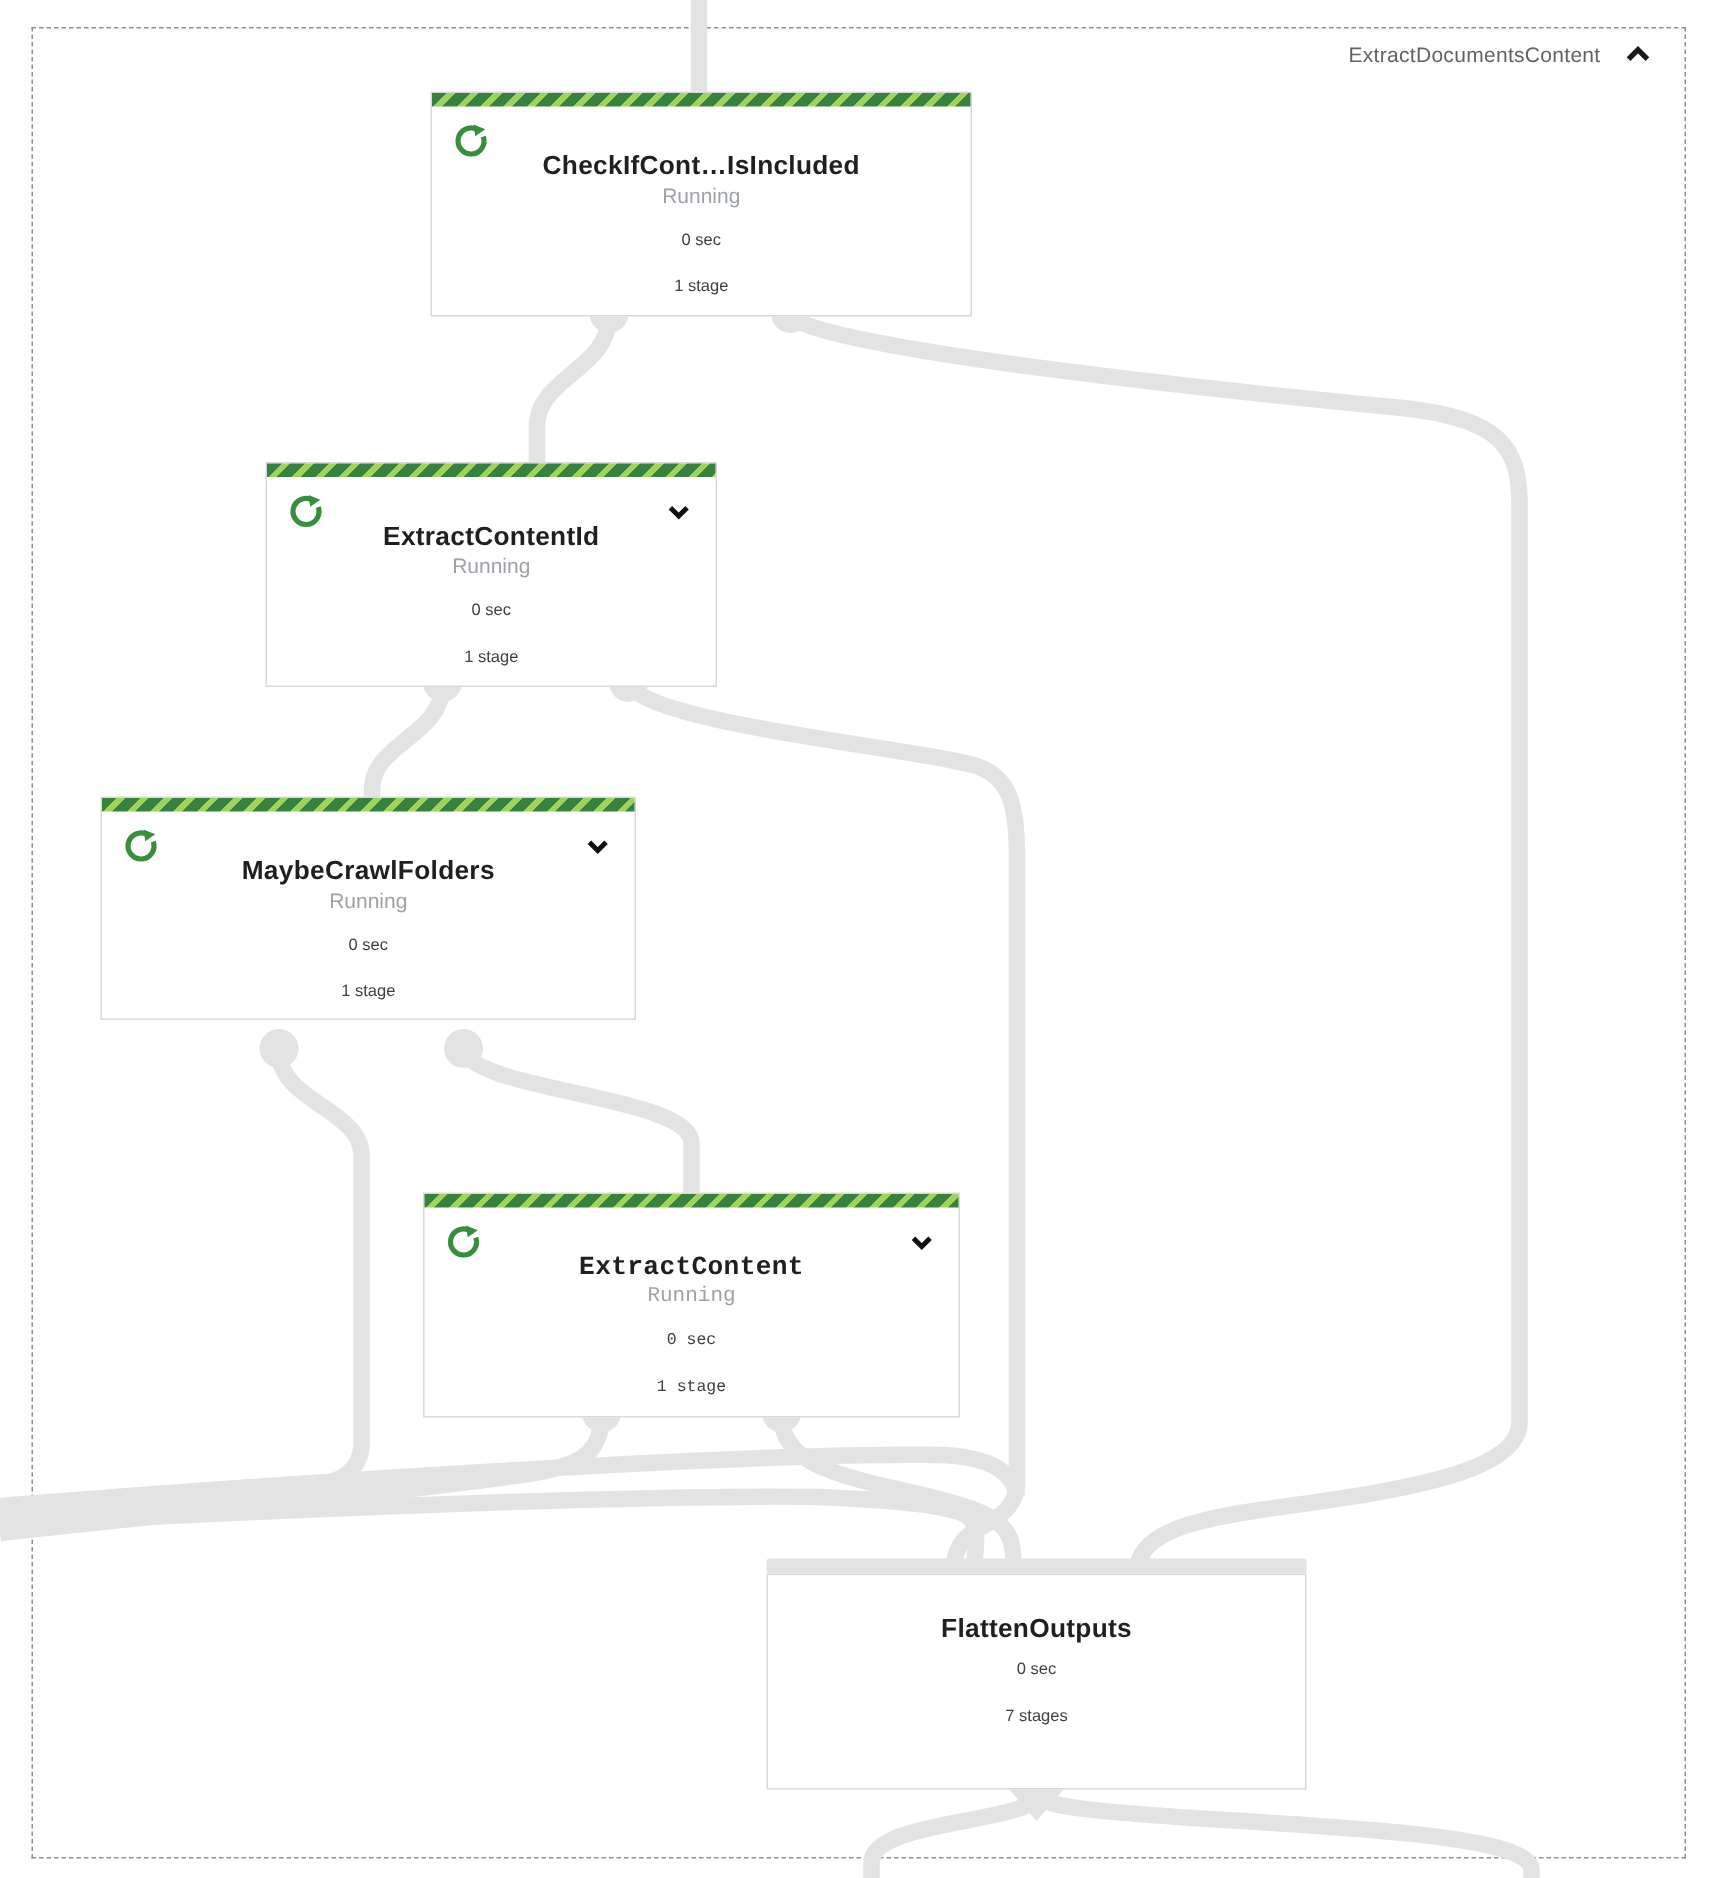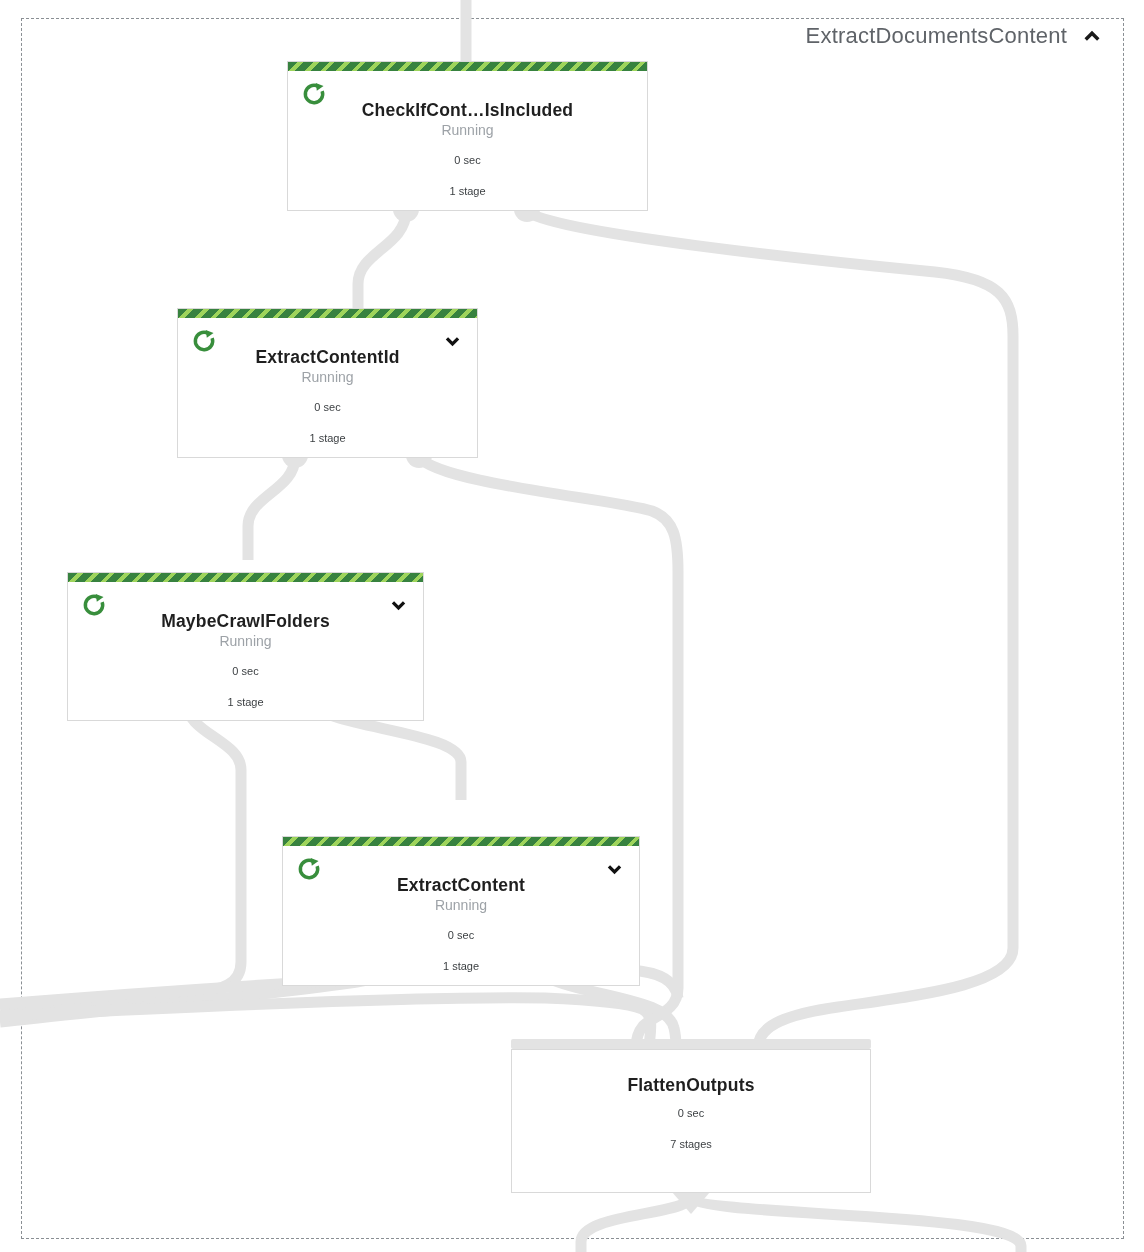--- a/index.html
+++ b/index.html
@@ -14,21 +14,21 @@
     z-index:1;
   }
   .edges{position:absolute;left:0;top:0;z-index:2;}
   .edge{fill:none;stroke:var(--edge-gray,#e3e3e3);stroke-width:11;}
   .edge-fill{fill:var(--edge-gray,#e3e3e3);stroke:none;}
   .group-header{
     position:absolute;top:21px;right:39px;height:30px;
     display:flex;align-items:center;gap:12px;z-index:4;
   }
   .group-header .glabel{
-    font-size:22px;color:var(--header-gray,#5f6368);letter-spacing:.2px;
+    font-size:14px;color:var(--header-gray,#5f6368);letter-spacing:.2px;
   }
   .group-header .collapse-btn{cursor:pointer;display:flex;align-items:center;}
   .node{
     position:absolute;background:#fff;
     border:1px solid var(--node-border,#d9d9d9);
     box-sizing:border-box;z-index:3;text-align:center;cursor:pointer;
   }
   .stripe{
     height:9px;width:100%;
     background:repeating-linear-gradient(135deg,
@@ -130,40 +130,40 @@
       <svg width="23" height="23" viewBox="0 0 24 24">
         <path d="M6.2 8.8 L12 14.6 L17.8 8.8" fill="none" stroke="#111" stroke-width="3.4"></path>
       </svg>
     </span>
   </div>
   <div class="node-status">Running</div>
   <div class="node-duration">0 sec</div>
   <div class="node-stages">1 stage</div>
 </div>
 
-<div class="node" style="left:67px;top:572px;width:357px;height:149px;">
+<div class="node" style="left:67px;top:531px;width:357px;height:149px;">
   <div class="stripe"></div>
   <div class="title-row">
     <svg class="spinner" width="26" height="26" viewBox="0 0 24 24">
       <path d="M15.76 4.94 A8 8 0 1 0 19.52 9.26" fill="none" stroke="var(--spinner-green,#388e3c)" stroke-width="3.2"></path>
       <path d="M13.6 1.9 L20.8 4.7 L14.6 9.0 Z" fill="var(--spinner-green,#388e3c)"></path>
     </svg>
     <span class="node-title">MaybeCrawlFolders</span>
     <span class="expander">
       <svg width="23" height="23" viewBox="0 0 24 24">
         <path d="M6.2 8.8 L12 14.6 L17.8 8.8" fill="none" stroke="#111" stroke-width="3.4"></path>
       </svg>
     </span>
   </div>
   <div class="node-status">Running</div>
   <div class="node-duration">0 sec</div>
   <div class="node-stages">1 stage</div>
 </div>
 
-<div class="node" style="left:282px;top:836px;width:358px;height:150px;">
+<div class="node" style="left:282px;top:795px;width:358px;height:150px;font-family:Liberation Mono, monospace;">
   <div class="stripe"></div>
   <div class="title-row">
     <svg class="spinner" width="26" height="26" viewBox="0 0 24 24">
       <path d="M15.76 4.94 A8 8 0 1 0 19.52 9.26" fill="none" stroke="var(--spinner-green,#388e3c)" stroke-width="3.2"></path>
       <path d="M13.6 1.9 L20.8 4.7 L14.6 9.0 Z" fill="var(--spinner-green,#388e3c)"></path>
     </svg>
     <span class="node-title">ExtractContent</span>
     <span class="expander">
       <svg width="23" height="23" viewBox="0 0 24 24">
         <path d="M6.2 8.8 L12 14.6 L17.8 8.8" fill="none" stroke="#111" stroke-width="3.4"></path>

